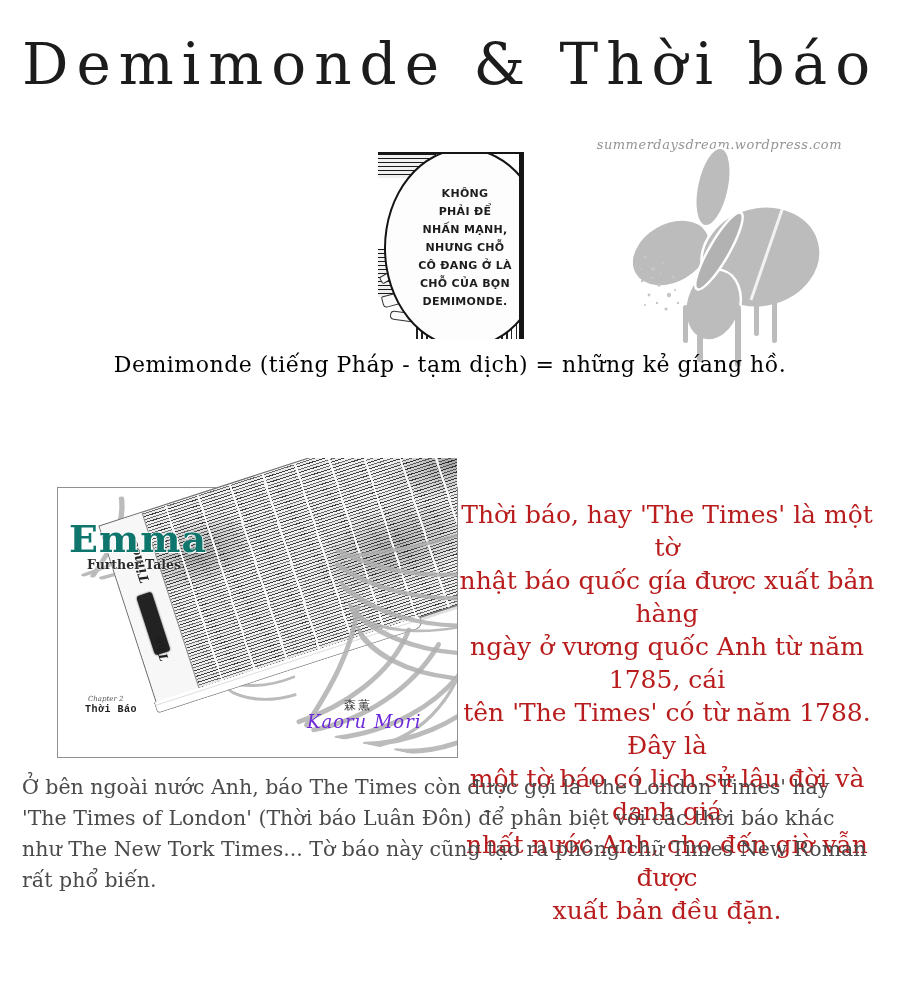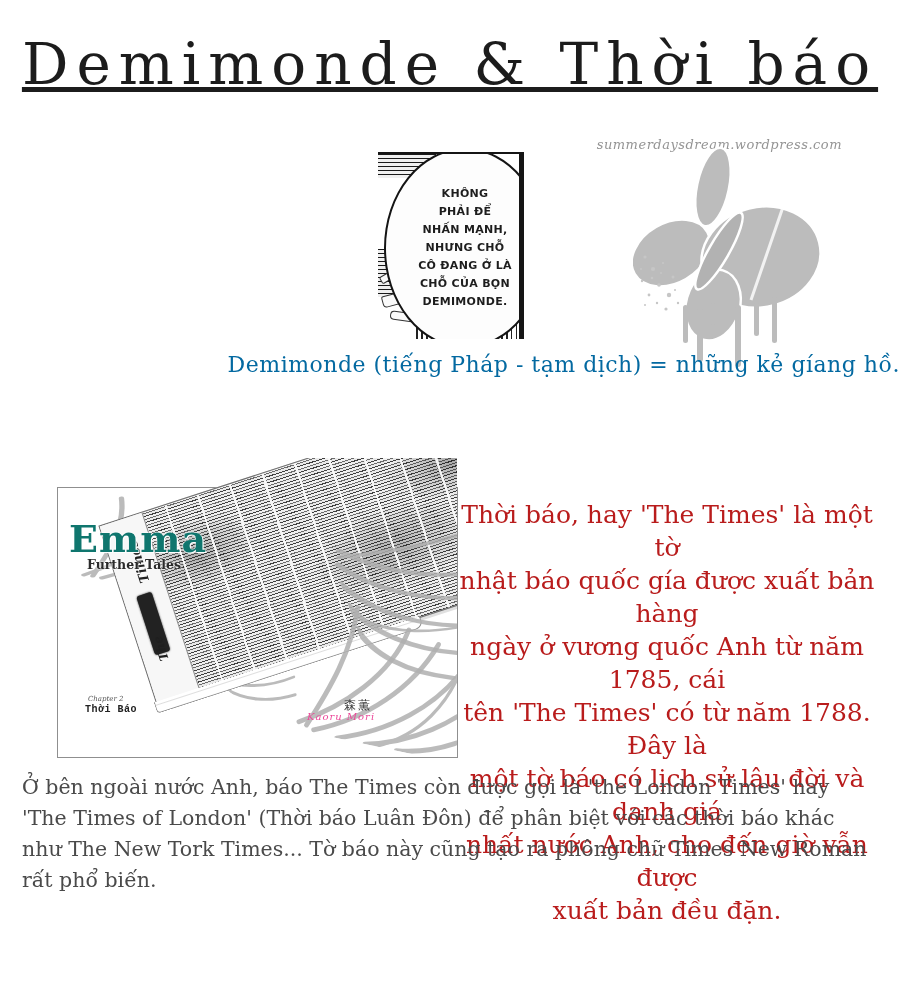--- a/index.html
+++ b/index.html
@@ -2,21 +2,21 @@
 <html><head>
 <meta charset="utf-8">
 <style>
   html,body{margin:0;padding:0;background:#ffffff;}
   .page{position:relative;width:900px;height:1000px;background:#ffffff;overflow:hidden;
         font-family:"DejaVu Serif",serif;}
 
   
   .page-title{position:absolute;top:30px;left:0;right:0;text-align:center;
     font-family:"DejaVu Serif",serif;font-size:58px;font-weight:500;letter-spacing:8px;
-    color:#1c1c1c;text-decoration:underline;}
+    color:#1c1c1c;}
 
   
   .watermark{position:absolute;top:137px;right:58px;font-family:"DejaVu Serif",serif;
     font-style:italic;font-size:13px;letter-spacing:.5px;color:#949494;}
   .butterfly{position:absolute;left:633px;top:145px;width:200px;height:235px;}
 
   
   .panel{position:absolute;left:378px;top:152px;width:146px;height:185px;background:#ffffff;
     border-top:2px solid #151515;overflow:hidden;}
   .panel .right-bar{position:absolute;right:0;top:0;bottom:0;width:5px;background:#151515;}
@@ -32,22 +32,22 @@
   .sk1{left:4px;top:140px;width:18px;height:10px;transform:rotate(-15deg);border-radius:2px 6px 2px 4px;}
   .sk2{left:12px;top:158px;width:24px;height:7px;transform:rotate(8deg);border-radius:4px;}
   .sk3{left:2px;top:120px;width:10px;height:6px;transform:rotate(-30deg);border-radius:2px;}
   .bubble{position:absolute;left:6px;top:-6px;width:158px;height:196px;background:#fdfdfd;
     border:2px solid #141414;border-radius:50%;display:flex;align-items:center;justify-content:center;}
   .bubble-text{white-space:pre-line;text-align:center;
     font-family:"DejaVu Sans",sans-serif;font-weight:700;font-size:11px;line-height:18px;
     letter-spacing:.3px;color:#1d1d1d;}
 
   
-  .caption{position:absolute;top:352px;left:0;right:0;text-align:right;
-    font-family:"DejaVu Serif",serif;font-size:22px;letter-spacing:.5px;color:#0369a1;}
+  .caption{position:absolute;top:352px;left:0;right:0;text-align:center;
+    font-family:"DejaVu Serif",serif;font-size:22px;letter-spacing:.5px;color:#000000;}
 
   
   .frame{position:absolute;left:57px;top:487px;width:399px;height:269px;
     border:1px solid #8f8f8f;background:#ffffff;}
   .scan{position:absolute;left:57px;top:458px;width:400px;height:299px;overflow:hidden;}
   .plume{position:absolute;}
   .plume-a{left:18px;top:32px;width:250px;height:90px;}
   .plume-b{left:295px;top:55px;width:175px;height:175px;transform:rotate(70deg);}
   .plume-c{left:245px;top:150px;width:225px;height:145px;transform:rotate(12deg);}
   .plume-d{left:138px;top:148px;width:125px;height:95px;transform:rotate(40deg);}
@@ -80,21 +80,21 @@
   .emma-subtitle{position:absolute;left:30px;top:99px;font-family:"DejaVu Serif",serif;
     font-weight:700;font-size:12.5px;color:#2a2a2a;
     text-shadow:0 0 2px #fff,0 0 2px #fff;}
   .chapter-label{position:absolute;left:31px;top:237px;font-family:"DejaVu Serif",serif;
     font-style:italic;font-size:7px;color:#555;}
   .chapter-title{position:absolute;left:28px;top:246px;font-family:Liberation Mono, monospace;
     font-weight:700;font-size:10px;letter-spacing:.5px;color:#222;}
   .author-kanji{position:absolute;left:287px;top:239px;font-family:"DejaVu Sans",sans-serif;
     font-size:12px;letter-spacing:2px;color:#333;}
   .author-name{position:absolute;left:250px;top:253px;font-family:"DejaVu Serif",serif;
-    font-style:italic;font-size:10px;letter-spacing:1px;color:#ec4899;}
+    font-style:italic;font-size:18px;letter-spacing:1px;color:#6d28d9;}
 
   
   .para-right{position:absolute;left:452px;top:498px;width:430px;text-align:center;
     white-space:pre-line;font-family:"DejaVu Serif",serif;font-size:25px;line-height:33px;
     color:#b91c1c;}
   .para-bottom{position:absolute;left:22px;top:772px;width:856px;text-align:left;
     white-space:pre-line;font-family:"DejaVu Serif",serif;font-size:20.5px;line-height:31px;
     color:#4a4a4a;}
 </style>
 </head>

